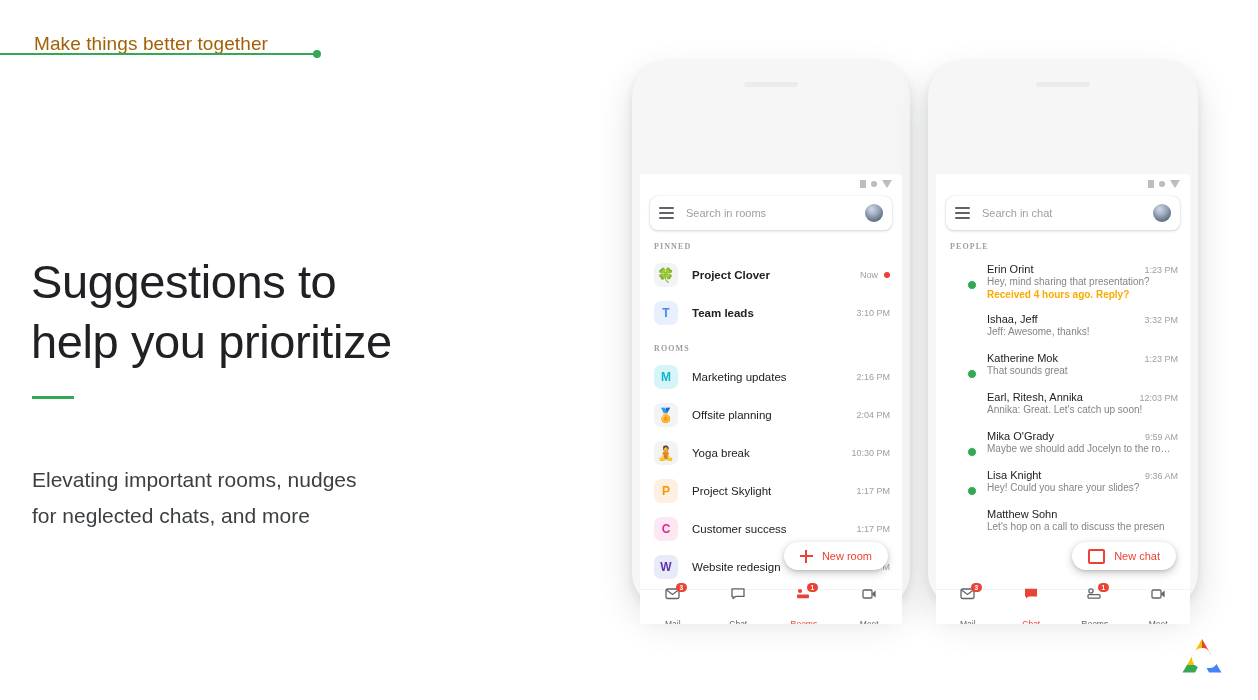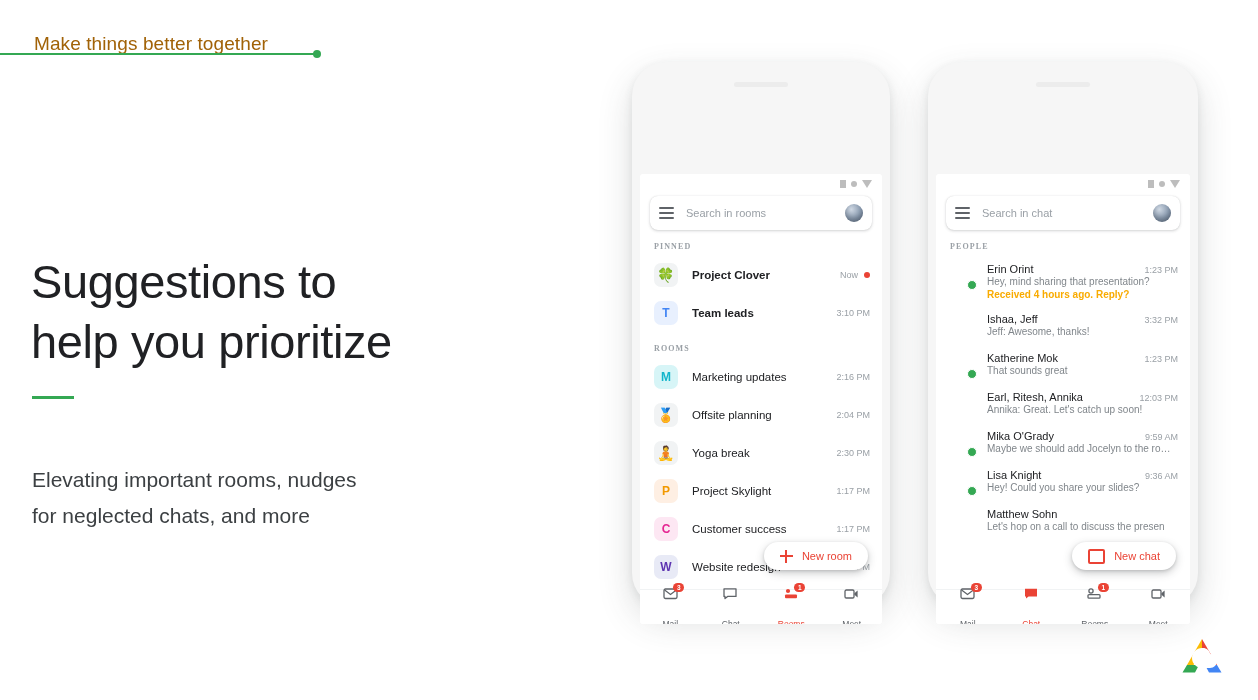--- a/index.html
+++ b/index.html
@@ -87,21 +87,21 @@
 <div class="headline">
   <div>Suggestions to</div>
   <div>help you prioritize</div>
 </div>
 <div class="green-dash"></div>
 <div class="subhead">
   <div>Elevating important rooms, nudges</div>
   <div>for neglected chats, and more</div>
 </div>
 
-<div class="phone" style="left:632px;top:62px;width:258px;height:545px;">
+<div class="phone" style="left:632px;top:62px;width:258px;height:545px;padding-left:20px;">
   <div class="phone-speaker"></div>
   <div class="screen" style="top:112px;height:450px;border-radius:3px;">
     <div class="statusbar">
       <div class="sb-battery"></div>
       <div class="sb-dot"></div>
       <div class="sb-tri"></div>
     </div>
 
     <div class="searchbar">
       <span class="hamburger">
@@ -133,21 +133,21 @@
       <span class="rtime">2:16 PM</span>
     </div>
     <div class="row">
       <span class="rsq emoji" style="background:#f1f3f4;">🏅</span>
       <span class="rtitle">Offsite planning</span>
       <span class="rtime">2:04 PM</span>
     </div>
     <div class="row">
       <span class="rsq emoji" style="background:#f1f3f4;">🧘</span>
       <span class="rtitle">Yoga break</span>
-      <span class="rtime">2:30 PM</span>
+      <span class="rtime">10:30 PM</span>
     </div>
     <div class="row">
       <span class="rsq" style="background:#feefe3;color:#f29900;">P</span>
       <span class="rtitle">Project Skylight</span>
       <span class="rtime">1:17 PM</span>
     </div>
     <div class="row">
       <span class="rsq" style="background:#fde7f3;color:#e52592;">C</span>
       <span class="rtitle">Customer success</span>
       <span class="rtime">1:17 PM</span>

